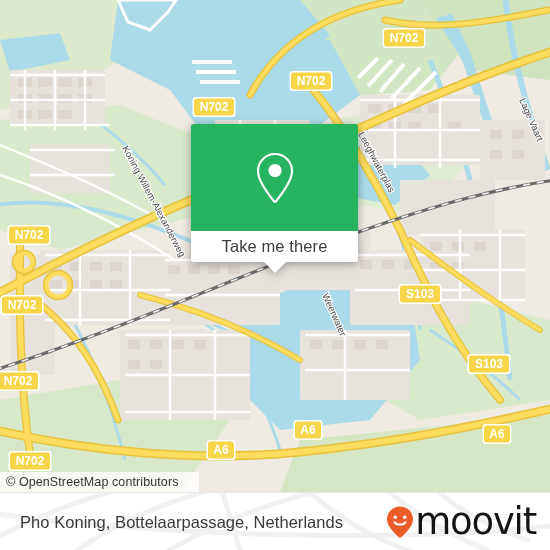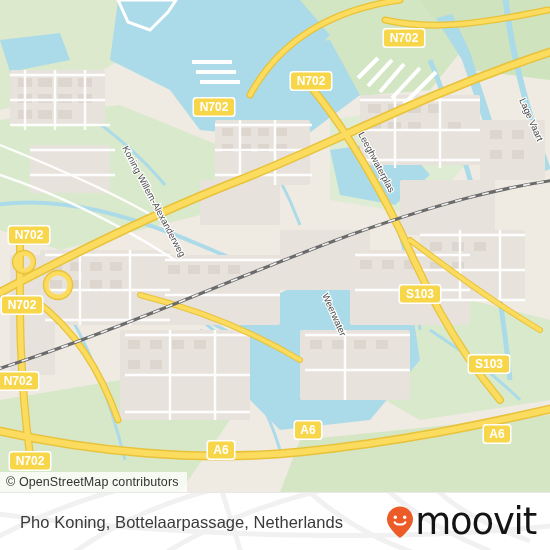--- a/index.html
+++ b/index.html
@@ -15,21 +15,21 @@
     position:absolute;left:0;top:0;width:550px;height:492px;
     background:#efeae2;
     overflow:hidden;
   }
   .map-svg{position:absolute;left:0;top:0;width:550px;height:492px;display:block;}
 
   
   .attrib{
     position:absolute;left:0;bottom:0;
     background:rgba(255,255,255,0.78);
-    padding:3px 8px 3px 6px;
+    padding:3px 20px 3px 6px;
     font-size:12.5px;color:#333;
     letter-spacing:0.1px;
     white-space:nowrap;
   }
 
   
   .popup{
     position:absolute;left:191px;top:124px;width:167px;
     filter:drop-shadow(0 2px 5px rgba(0,0,0,0.34));
   }
@@ -355,20 +355,32 @@
             <text x="358" y="134" transform="rotate(62 358 134)" font-family="&quot;Liberation Sans&quot;, sans-serif" font-size="9.5" fill="#4a4a4a" stroke="#ffffff" stroke-width="2.2" paint-order="stroke">Leeghwaterplas</text>
             <text x="519" y="100" transform="rotate(66 519 100)" font-family="&quot;Liberation Sans&quot;, sans-serif" font-size="9.5" fill="#4a4a4a" stroke="#ffffff" stroke-width="2.2" paint-order="stroke">Lage Vaart</text>
             <text x="322" y="295" transform="rotate(66 322 295)" font-family="&quot;Liberation Sans&quot;, sans-serif" font-size="9.5" fill="#4a4a4a" stroke="#ffffff" stroke-width="2.2" paint-order="stroke">Weerwater</text>
           </g>
       </g>
     </svg>
 
     <div class="attrib">© OpenStreetMap contributors</div>
   </div>
 
+  <div class="popup">
+    <div class="popup-body">
+      <svg class="pin-icon" viewBox="0 0 46 54">
+        <path d="M23 3 C13.6 3 6 10.6 6 20 C6 30.6 18.2 45.5 22 50.2 C22.5 50.8 23.5 50.8 24 50.2 C27.8 45.5 40 30.6 40 20 C40 10.6 32.4 3 23 3 Z" fill="none" stroke="#ffffff" stroke-width="2.2"></path>
+        <circle cx="23" cy="19.5" r="6.6" fill="#ffffff"></circle>
+      </svg>
+    </div>
+    <div class="popup-foot">
+      <span class="popup-foot-label">Take me there</span>
+      <span class="popup-tail"></span>
+    </div>
+  </div>
 
   <div class="footer">
     <svg class="footer-bg" viewBox="0 0 550 58">
       <rect x="0" y="0" width="550" height="58" fill="#ffffff"></rect>
       <g stroke="#f1f1f1" stroke-width="5" fill="none">
         <path d="M-10,48 C60,10 130,-10 200,-20"></path>
         <path d="M60,70 C110,30 170,5 240,-10"></path>
         <path d="M150,70 C200,35 260,12 330,-5"></path>
         <path d="M300,-10 C330,20 370,45 420,62"></path>
         <path d="M380,-10 C405,15 440,38 490,58"></path>

